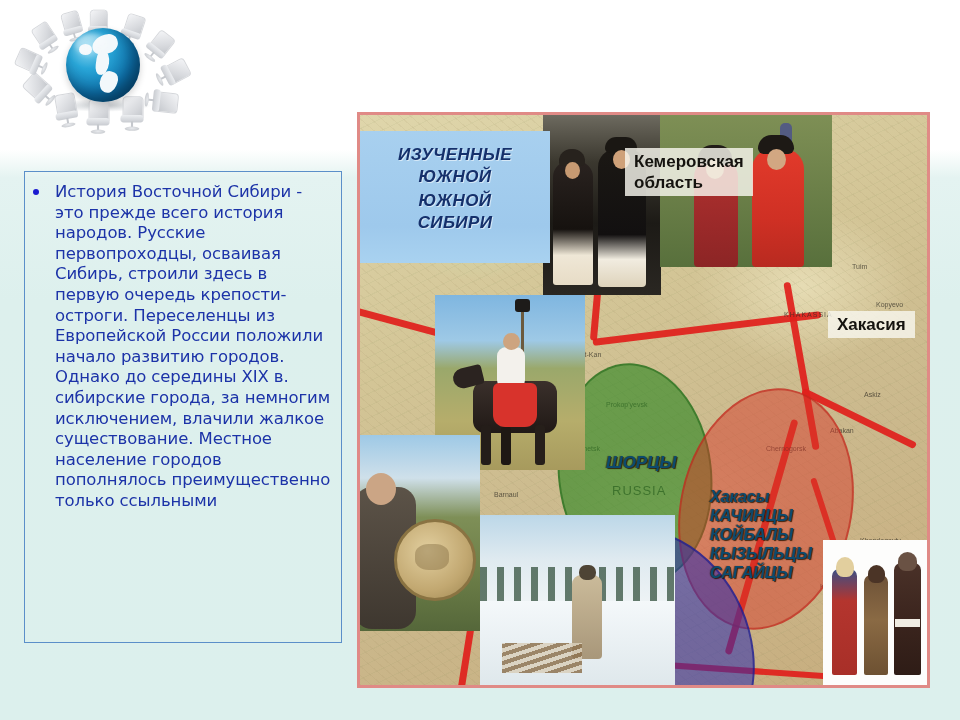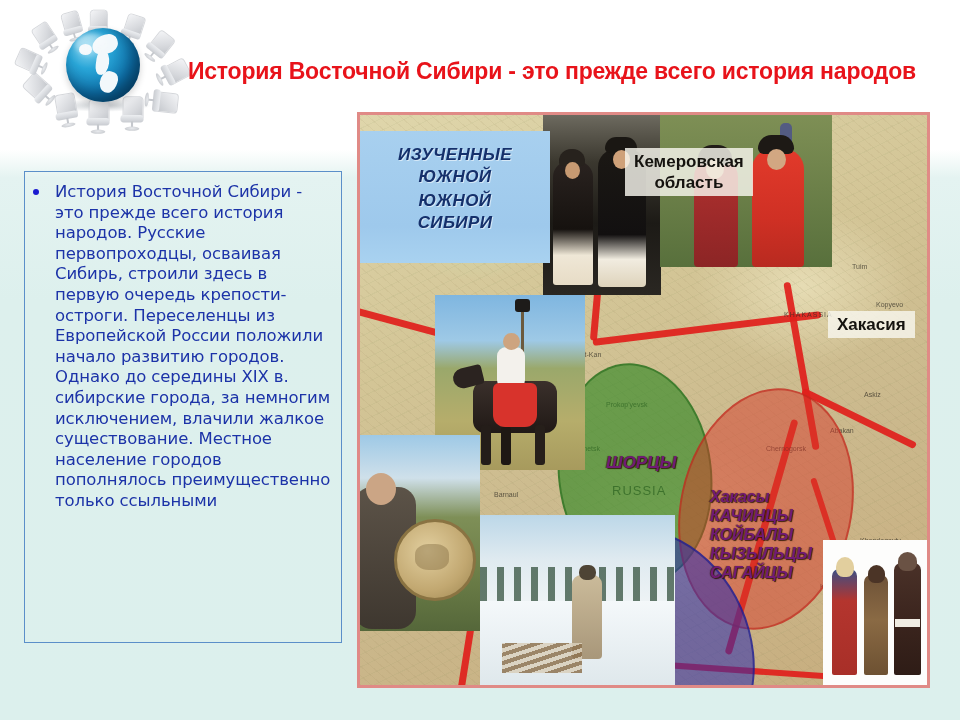--- a/index.html
+++ b/index.html
@@ -187,26 +187,26 @@
     border:2px solid rgba(30,100,22,.55);transform:rotate(-6deg);}
   #ell-red{left:320px;top:272px;width:168px;height:240px;background:rgba(216,55,40,.48);
     border:2px solid rgba(190,36,26,.6);transform:rotate(12deg);}
   #ell-blue{left:200px;top:410px;width:186px;height:238px;background:rgba(42,42,176,.55);
     border:2px solid rgba(26,26,140,.65);transform:rotate(-24deg);}
 
   
   .plate{position:absolute;background:rgba(248,246,238,.82);padding:3px 9px;
     color:#15130f;font-weight:bold;font-size:17px;line-height:21px;
     font-family:"Liberation Sans","DejaVu Sans",sans-serif;}
-  #plate-kemerovo{left:265px;top:33px;text-align:center;}
+  #plate-kemerovo{left:265px;top:33px;}
   #plate-khakasia{left:468px;top:196px;}
   #plate-altai{left:232px;top:496px;text-align:center;background:rgba(246,244,236,.8);}
 
   
-  .ethno{position:absolute;color:#701a75;font-weight:bold;font-style:italic;
+  .ethno{position:absolute;color:#0c4a6e;font-weight:bold;font-style:italic;
     text-shadow:1px 1px 1px rgba(40,20,0,.85),-1px 0 1px rgba(40,20,0,.6);
     font-family:"Liberation Sans","DejaVu Sans",sans-serif;line-height:19px;white-space:nowrap;}
   #eth-shor{left:246px;top:338px;font-size:17px;}
   #eth-khak{left:350px;top:372px;font-size:16px;}
   #eth-khak .small{font-size:16px;}
   #eth-alt{left:223px;top:428px;font-size:15px;}
   #eth-alt .small{font-size:13px;}
   #eth-alt .ind{padding-left:22px;}
 
   
@@ -294,21 +294,20 @@
       </div>
     <div class="globe">
       <span class="land l1"></span>
         <span class="land l2"></span>
         <span class="land l3"></span>
         <span class="land l4"></span>
       <span class="gloss"></span>
     </div>
   </div>
 
-  <div id="title">История Восточной Сибири - это прежде всего история народов</div>
 
   <div id="textbox">
     <ul id="bullets">
       <li>
         <span class="dot"></span>
         <span class="btext">История Восточной Сибири - это прежде всего история народов. Русские первопроходцы, осваивая Сибирь, строили здесь в первую очередь крепости-остроги. Переселенцы из Европейской России положили начало развитию городов. Однако до середины XIX в. сибирские города, за немногим исключением, влачили жалкое существование. Местное население городов пополнялось преимущественно только ссыльными</span>
       </li>
     </ul>
   </div>
 

